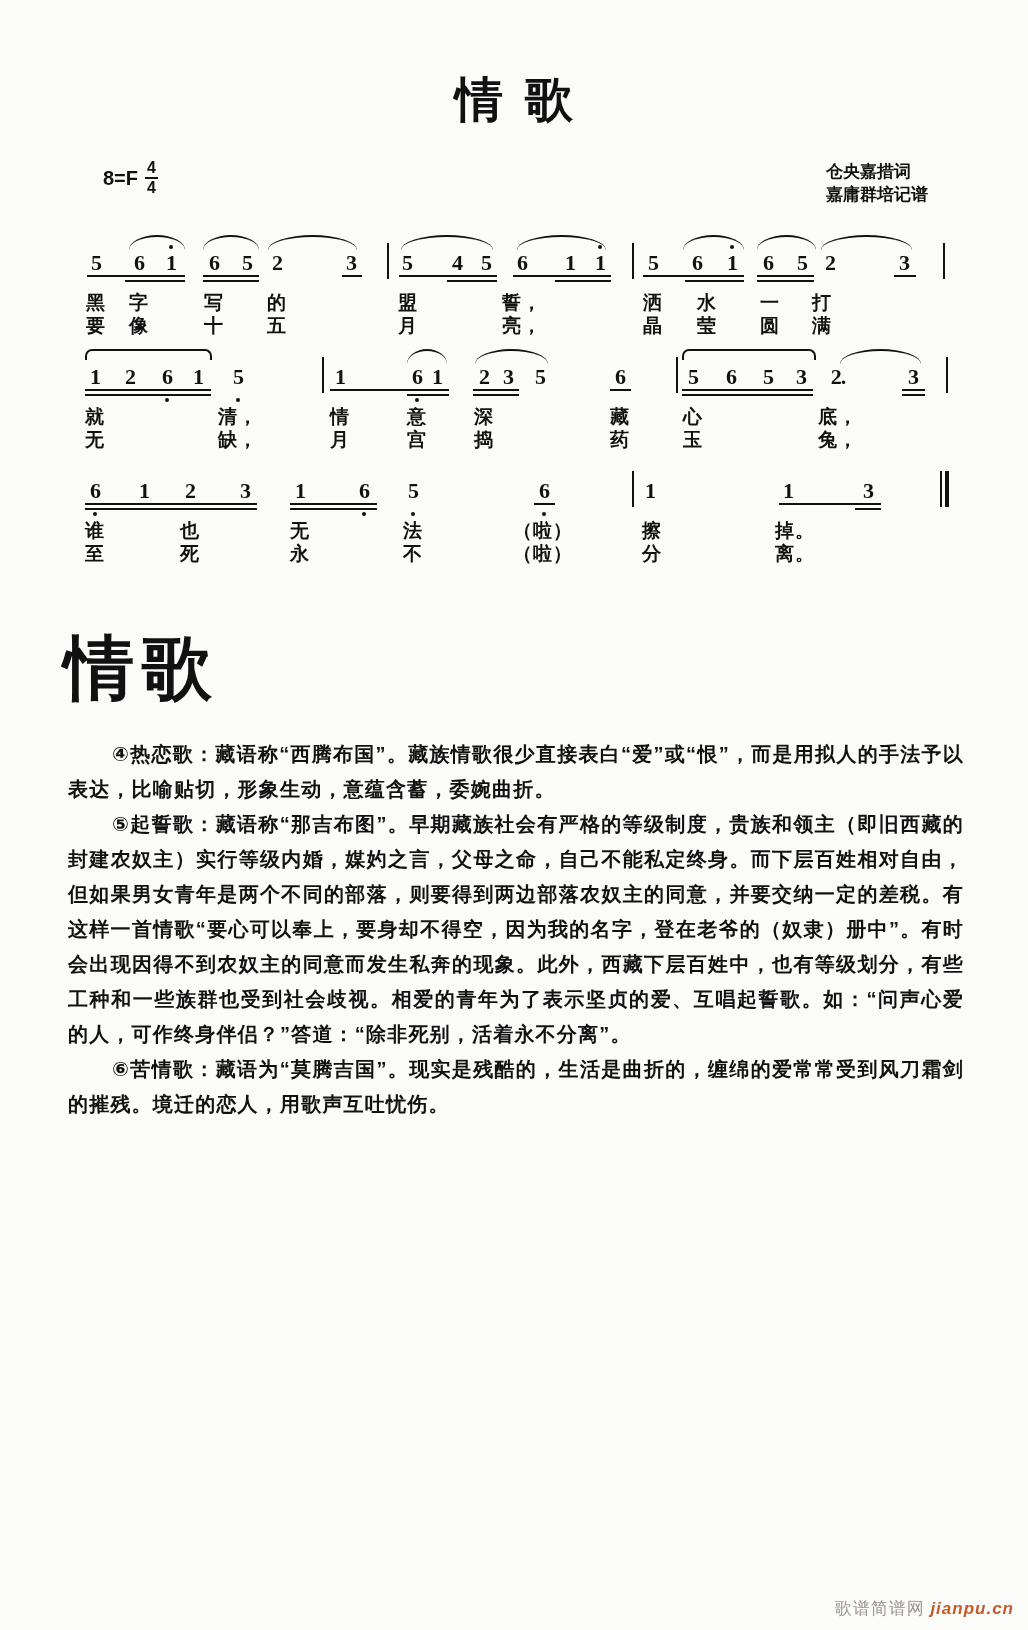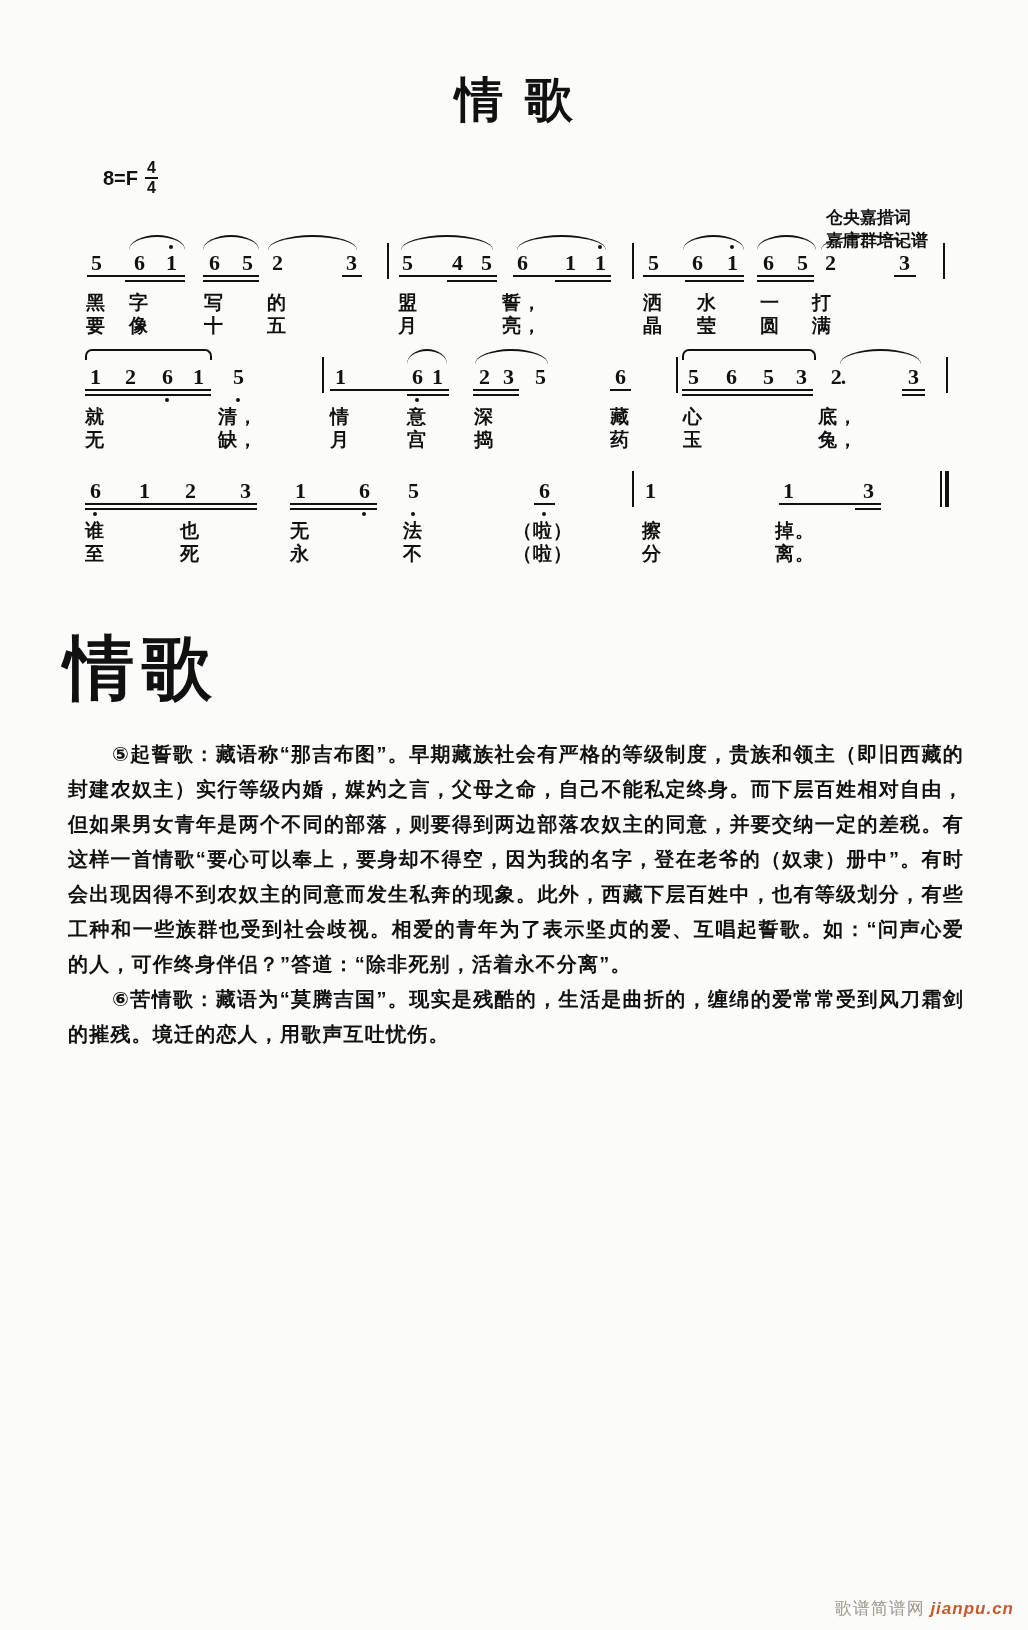--- a/index.html
+++ b/index.html
@@ -20,21 +20,21 @@
   }
   .key-sig{
     position:absolute;top:160px;left:103px;
     font-size:20px;font-weight:bold;display:flex;align-items:center;gap:7px;
   }
   .frac{display:inline-flex;flex-direction:column;align-items:center;line-height:1;font-size:16px;}
   .frac .top{border-bottom:2px solid #111;padding:0 2px 1px;}
   .frac .bot{padding-top:1px;}
   .credits{
     position:absolute;top:160px;right:100px;
-    text-align:left;font-size:17px;font-weight:bold;line-height:23px;margin-top:46px;
+    text-align:left;font-size:17px;font-weight:bold;line-height:23px;
   }
   
   .score-line{position:absolute;left:85px;width:880px;height:104px;}
   .note{
     position:absolute;top:16px;width:28px;text-align:center;
     font-size:22px;font-weight:bold;font-family:"Liberation Serif","DejaVu Serif",serif;
     letter-spacing:-1px;
   }
   .odot{position:absolute;width:4px;height:4px;border-radius:50%;background:#111;}
   .under{position:absolute;height:2px;background:#111;}
@@ -261,20 +261,21 @@
         <div class="lyr r2" style="left: 167px;">永</div>
         <div class="lyr r2" style="left: 280px;">不</div>
         <div class="lyr r2" style="left: 410px;">（啦）</div>
         <div class="lyr r2" style="left: 519px;">分</div>
         <div class="lyr r2" style="left: 662px;">离。</div>
       </div>
     </div>
 
   <div class="article-title">情歌</div>
   <div class="article" id="article-paragraphs">
+      <p>④热恋歌：藏语称“西腾布国”。藏族情歌很少直接表白“爱”或“恨”，而是用拟人的手法予以表达，比喻贴切，形象生动，意蕴含蓄，委婉曲折。</p>
       <p>⑤起誓歌：藏语称“那吉布图”。早期藏族社会有严格的等级制度，贵族和领主（即旧西藏的封建农奴主）实行等级内婚，媒妁之言，父母之命，自己不能私定终身。而下层百姓相对自由，但如果男女青年是两个不同的部落，则要得到两边部落农奴主的同意，并要交纳一定的差税。有这样一首情歌“要心可以奉上，要身却不得空，因为我的名字，登在老爷的（奴隶）册中”。有时会出现因得不到农奴主的同意而发生私奔的现象。此外，西藏下层百姓中，也有等级划分，有些工种和一些族群也受到社会歧视。相爱的青年为了表示坚贞的爱、互唱起誓歌。如：“问声心爱的人，可作终身伴侣？”答道：“除非死别，活着永不分离”。</p>
       <p>⑥苦情歌：藏语为“莫腾吉国”。现实是残酷的，生活是曲折的，缠绵的爱常常受到风刀霜剑的摧残。境迁的恋人，用歌声互吐忧伤。</p>
     </div>
 
   <div class="watermark">
     <span class="wm-site">歌谱简谱网</span>
     <span class="wm-domain">jianpu.cn</span>
   </div>
 
 </div>

